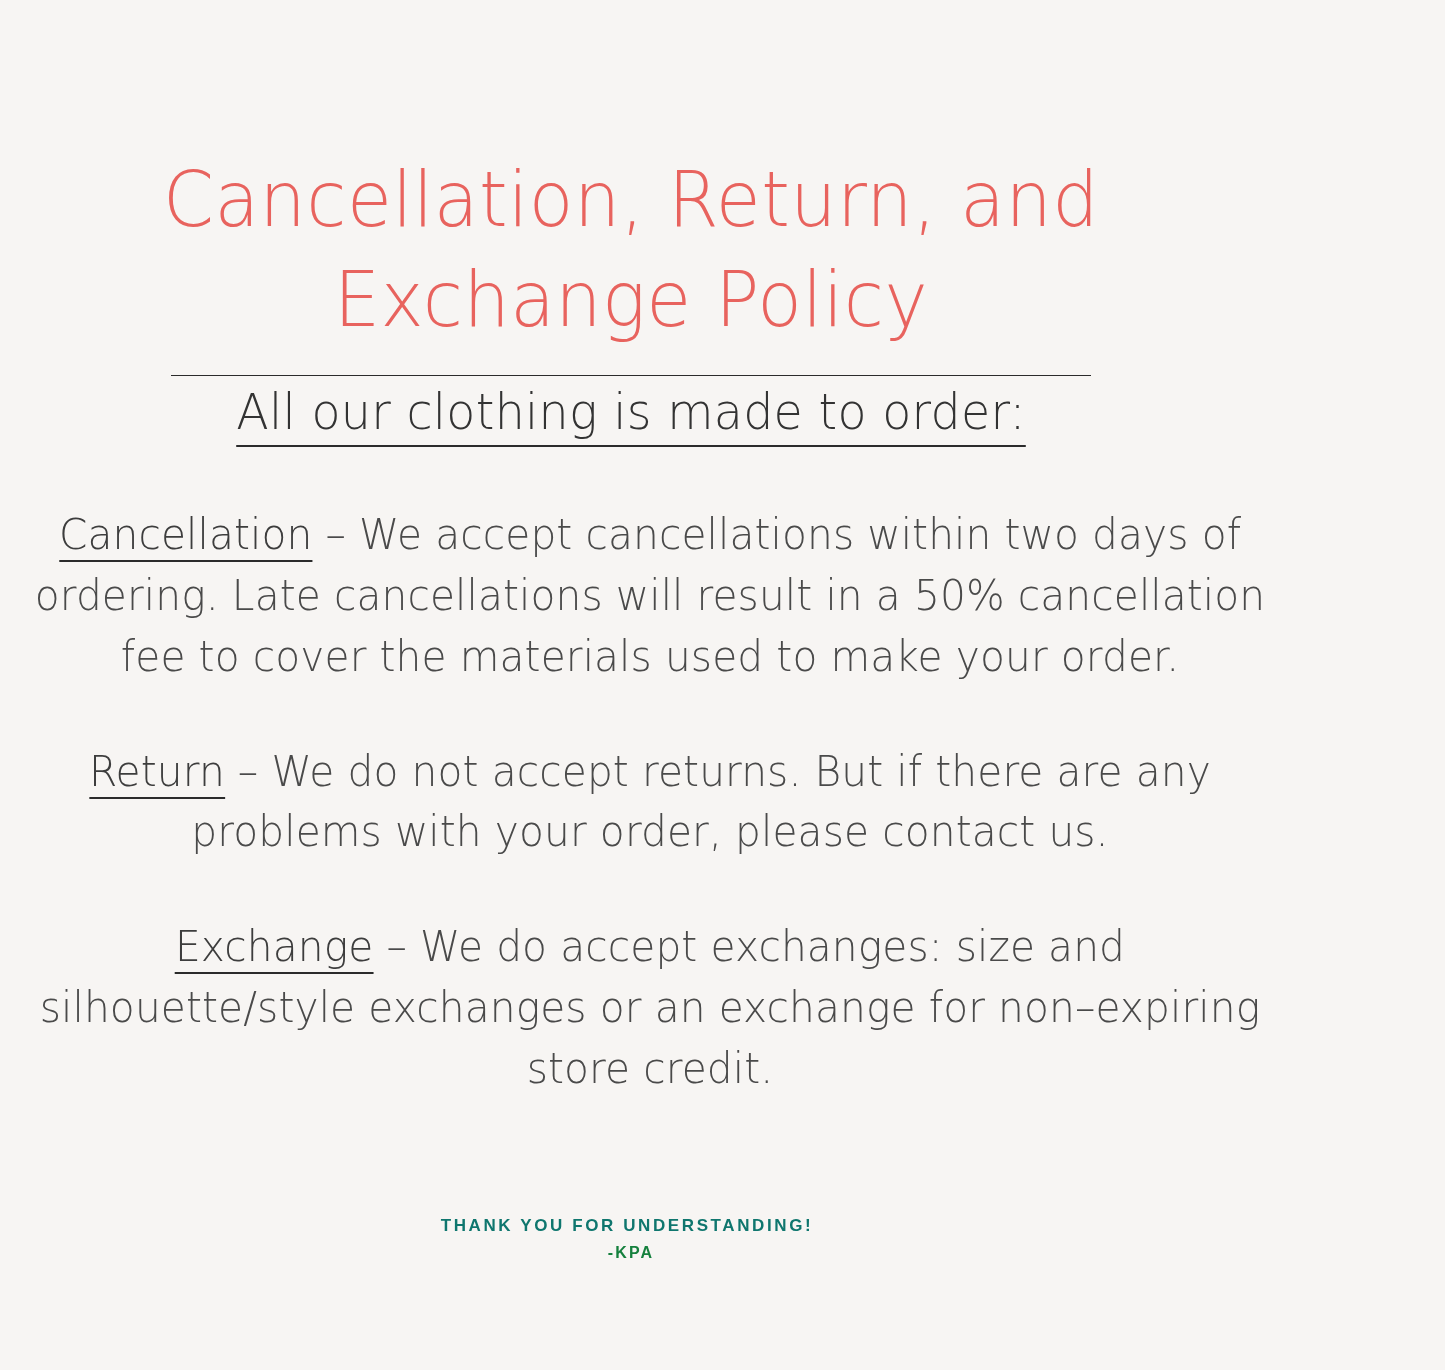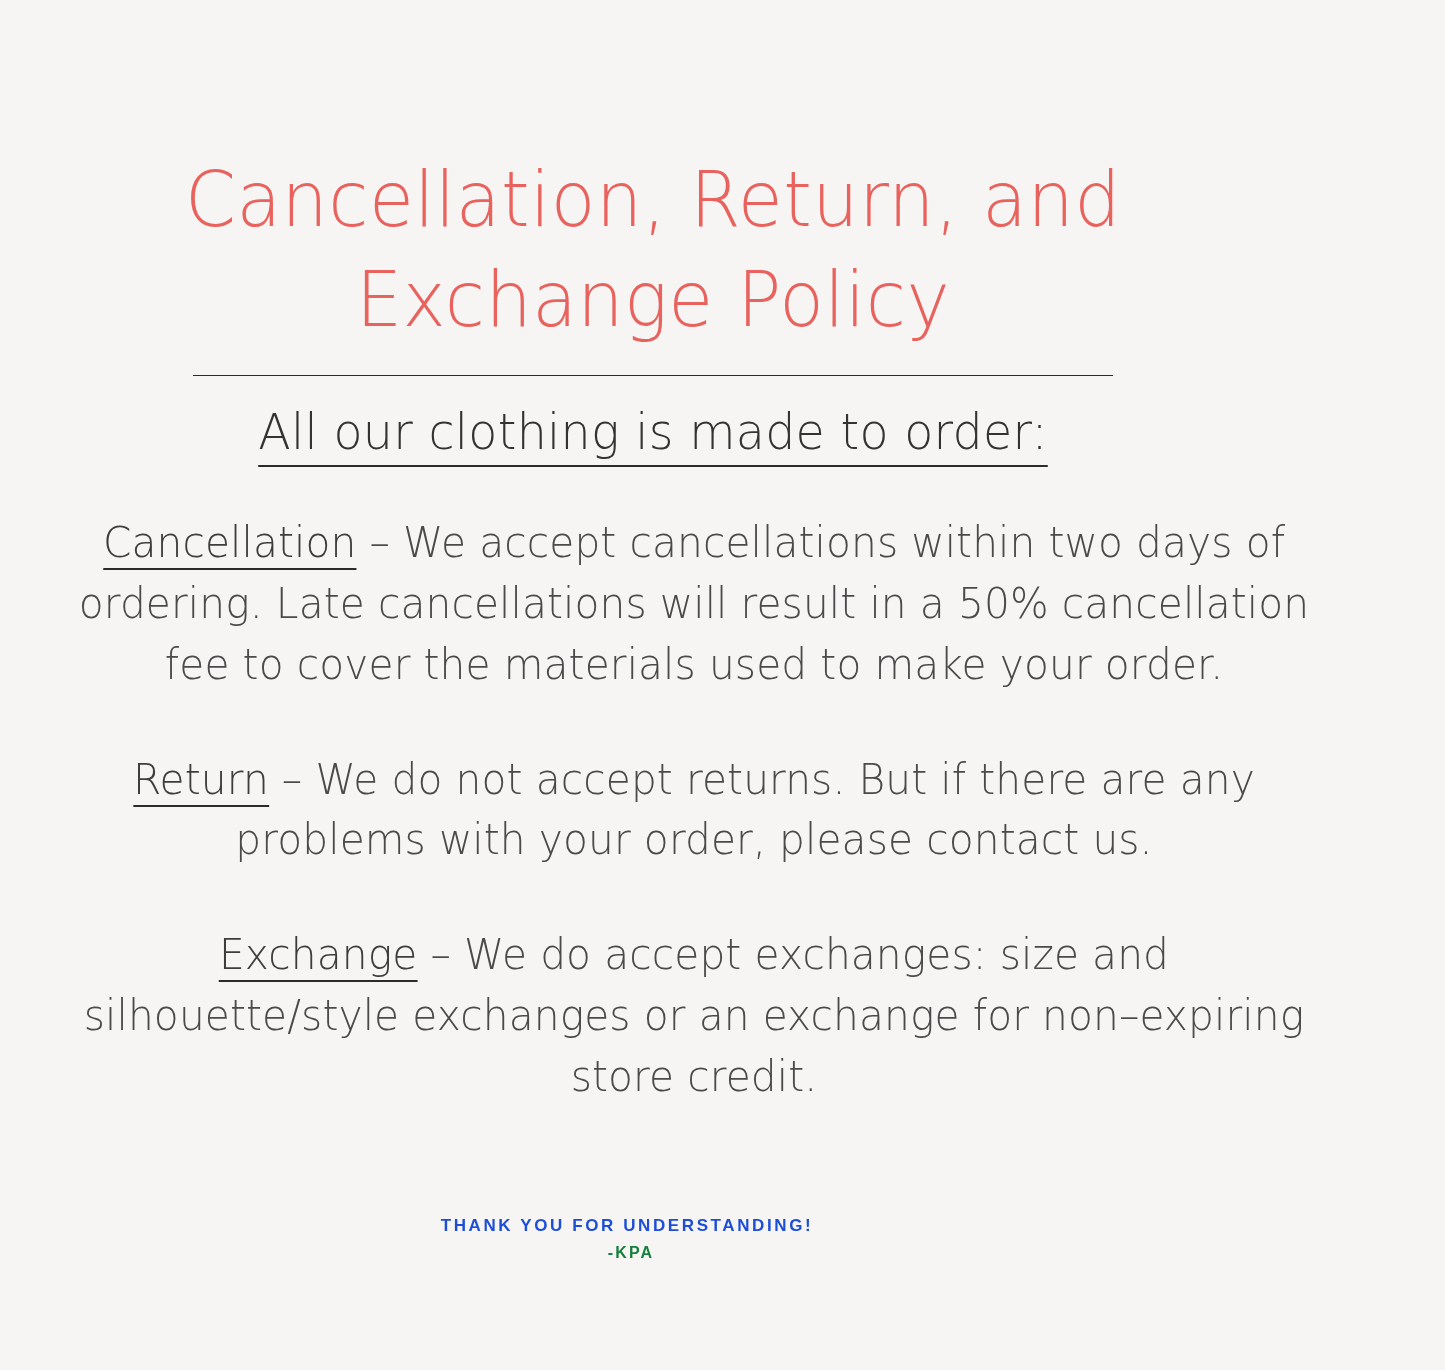--- a/index.html
+++ b/index.html
@@ -12,21 +12,20 @@
     background: #f7f5f3;
     font-family: "Liberation Sans", sans-serif;
     overflow: hidden;
   }
   .page {
     position: relative;
     width: 1262px;
     height: 1370px;
     background: #f7f5f3;
     box-sizing: border-box;
-    padding-left: 44px;
   }
 
   
   .title-block {
     padding-top: 150px;
     text-align: center;
   }
   .title {
     font-family: "DejaVu Sans", sans-serif;
     font-weight: 300;
@@ -43,39 +42,39 @@
   .divider {
     width: 920px;
     height: 1px;
     background: #2b2b2b;
     margin: 24px auto 0 auto;
   }
 
   
   .subtitle-wrap {
     text-align: center;
-    margin-top: 26px;
+    margin-top: 6px;
   }
   .subtitle {
     display: inline-block;
     font-family: "DejaVu Sans", sans-serif;
     font-weight: 300;
     font-size: 49px;
     line-height: 1.25;
     color: #333333;
     border-bottom: 2px solid #2b2b2b;
     padding-bottom: 2px;
     letter-spacing: 0.3px;
     transform: scaleX(0.97);
   }
 
   
   .sections {
     width: 1300px;
-    margin: 46px auto 0 auto;
+    margin: 58px auto 0 auto;
   }
   .section {
     text-align: center;
     font-family: "DejaVu Sans", sans-serif;
     font-weight: 300;
     font-size: 42px;
     line-height: 1.45;
     color: #4a4a4a;
     letter-spacing: 0.1px;
     margin-bottom: 54px;
@@ -94,21 +93,21 @@
     left: 0;
     right: 0;
     bottom: 108px;
     text-align: center;
   }
   .footer-line1 {
     font-family: "Liberation Sans", sans-serif;
     font-size: 17px;
     font-weight: 700;
     letter-spacing: 2.6px;
-    color: #1d4ed8;
+    color: #0f766e;
     margin: 0 8px 8px 0;
   }
   .footer-line2 {
     font-family: "Liberation Sans", sans-serif;
     font-size: 16px;
     font-weight: 700;
     letter-spacing: 2.2px;
     color: #15803d;
     margin: 0;
   }

